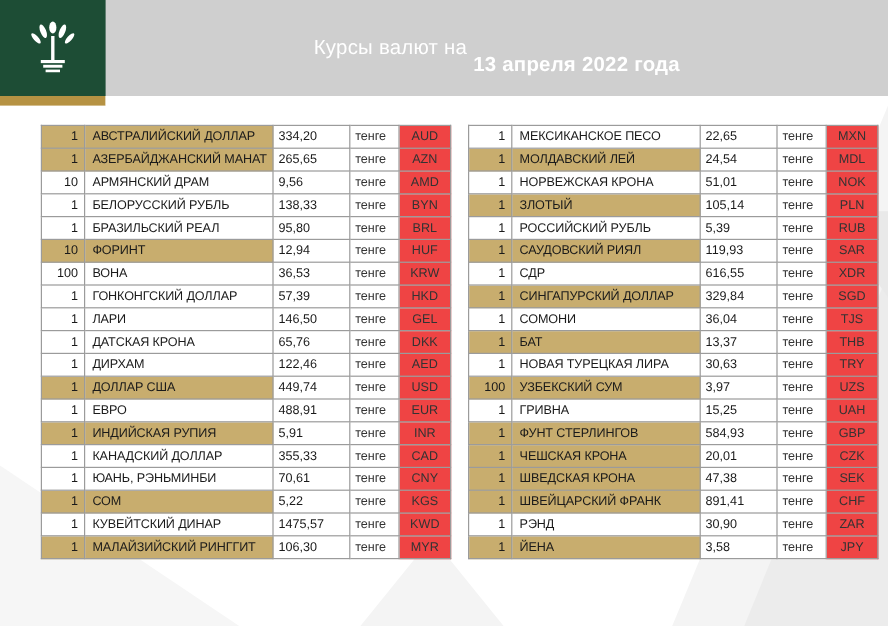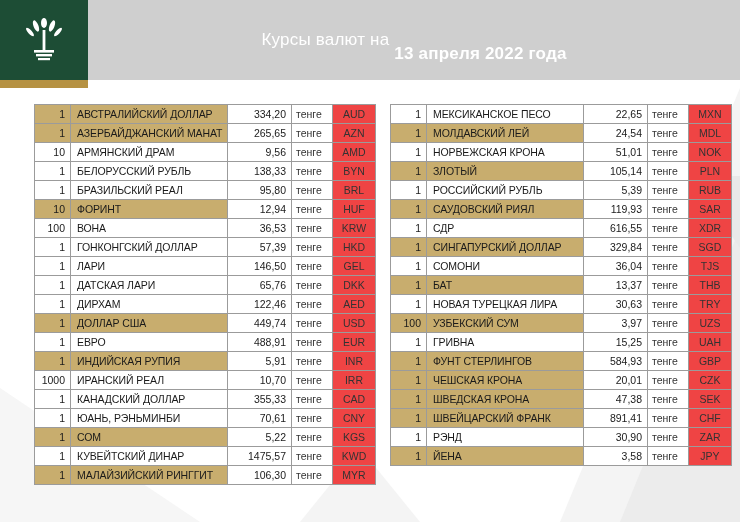--- a/index.html
+++ b/index.html
@@ -68,21 +68,21 @@
     width:26px;text-align:right;padding-right:5px;
     background:#ffffff;
   }
   td.qty.gold{background:#c8ad6e;}
   td.name{
     width:146px;text-align:left;padding-left:6px;
     letter-spacing:-.1px;
   }
   td.name.gold{background:#c8ad6e;}
   td.rate{
-    width:54px;text-align:right;padding-right:5px;
+    width:54px;padding-right:5px;
   }
   td.unit{
     width:32px;text-align:left;color:#333;
   }
   td.code{
     width:34px;text-align:center;background:#ef4444;color:#333;
   }
 </style>
 </head>
 <body>
@@ -185,21 +185,21 @@
           </tr>
           <tr>
             <td class="qty">1</td>
             <td class="name">ЛАРИ</td>
             <td class="rate">146,50</td>
             <td class="unit">тенге</td>
             <td class="code">GEL</td>
           </tr>
           <tr>
             <td class="qty">1</td>
-            <td class="name">ДАТСКАЯ ЛАРИ</td>
+            <td class="name">ДАТСКАЯ КРОНА</td>
             <td class="rate">65,76</td>
             <td class="unit">тенге</td>
             <td class="code">DKK</td>
           </tr>
           <tr>
             <td class="qty">1</td>
             <td class="name">ДИРХАМ</td>
             <td class="rate">122,46</td>
             <td class="unit">тенге</td>
             <td class="code">AED</td>
@@ -217,27 +217,20 @@
             <td class="rate">488,91</td>
             <td class="unit">тенге</td>
             <td class="code">EUR</td>
           </tr>
           <tr>
             <td class="qty gold">1</td>
             <td class="name gold">ИНДИЙСКАЯ РУПИЯ</td>
             <td class="rate">5,91</td>
             <td class="unit">тенге</td>
             <td class="code">INR</td>
-          </tr>
-          <tr>
-            <td class="qty">1000</td>
-            <td class="name">ИРАНСКИЙ РЕАЛ</td>
-            <td class="rate">10,70</td>
-            <td class="unit">тенге</td>
-            <td class="code">IRR</td>
           </tr>
           <tr>
             <td class="qty">1</td>
             <td class="name">КАНАДСКИЙ ДОЛЛАР</td>
             <td class="rate">355,33</td>
             <td class="unit">тенге</td>
             <td class="code">CAD</td>
           </tr>
           <tr>
             <td class="qty">1</td>

